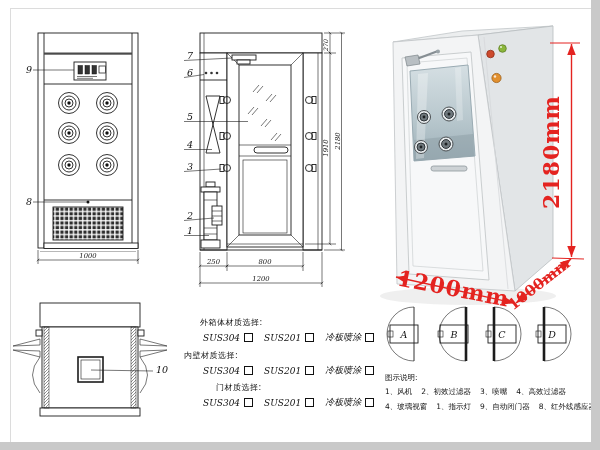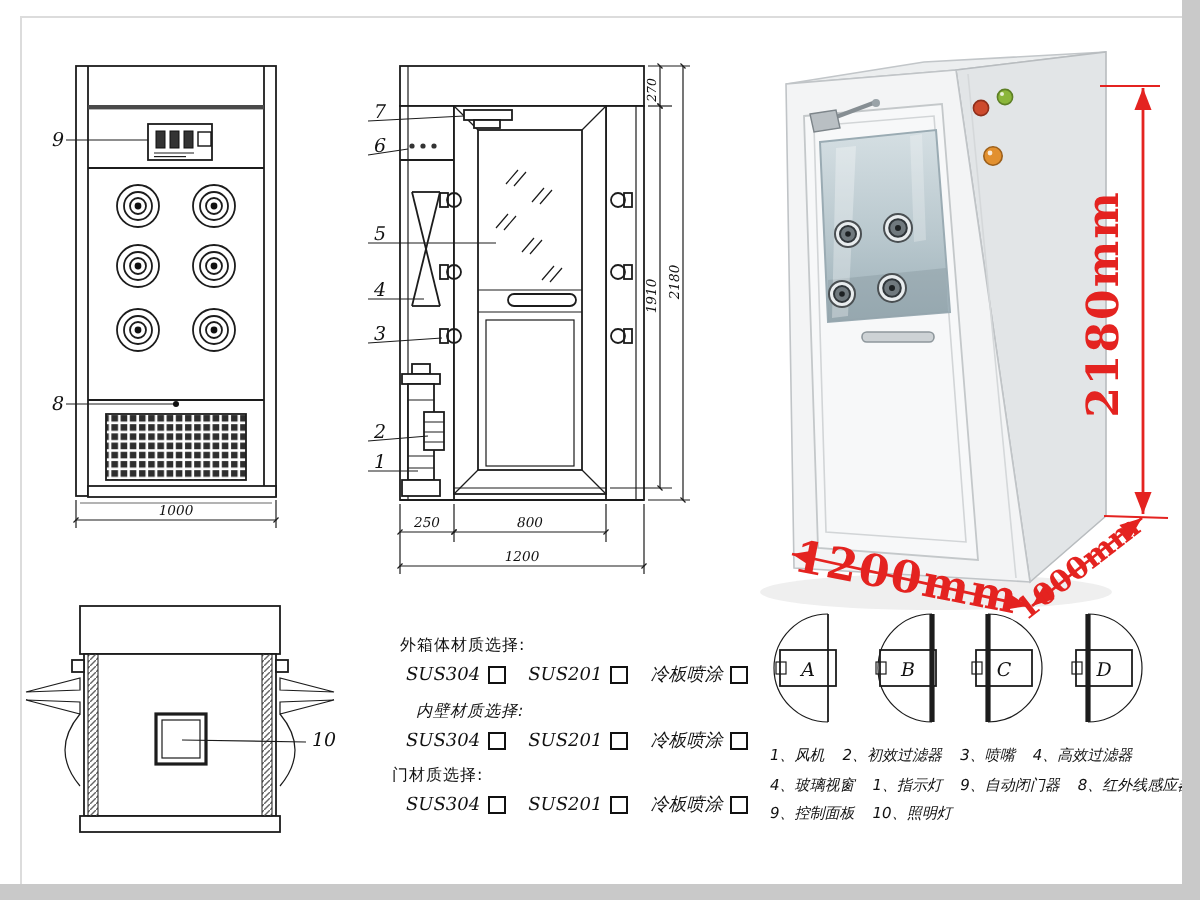--- a/index.html
+++ b/index.html
@@ -21,21 +21,21 @@
   .rln{stroke:#e42320;stroke-width:1.4;fill:none;}
   .rlnt{stroke:#e42320;stroke-width:1;fill:none;}
   .txtblock{position:absolute;color:#111;}
   .mat-title{font-size:8px;letter-spacing:0.5px;white-space:nowrap;text-align:center;}
   .mat-row{display:flex;align-items:center;white-space:nowrap;}
   .mat-item{display:inline-flex;align-items:center;margin-right:11px;}
   .opt-label{font:italic 9px "DejaVu Serif",serif;margin-right:4px;white-space:nowrap;}
   .cbx{width:7px;height:7px;border:1px solid #111;background:#fff;display:inline-block;}
   .legend{position:absolute;left:385px;top:373px;width:205px;color:#111;}
   .legend-title{font-size:7.5px;margin-bottom:4px;}
-  .legend-row{font-size:7.5px;margin-bottom:4.5px;white-space:nowrap;font-style:italic;}
+  .legend-row{font-size:7.5px;margin-bottom:4.5px;white-space:nowrap;}
   .legend-row span{margin-right:9px;}
 </style>
 </head>
 <body>
 
 <div class="canvas">
 
   <svg width="600" height="450" viewBox="0 0 600 450">
     <defs>
       <marker id="tick" viewBox="0 0 10 10" refX="5" refY="5" markerWidth="7" markerHeight="7" orient="auto">
@@ -372,60 +372,58 @@
       </span>
     <span class="mat-item">
         <span class="opt-label">SUS201</span>
         <span class="cbx"></span>
       </span>
     <span class="mat-item">
         <span class="opt-label">冷板喷涂</span>
         <span class="cbx"></span>
       </span>
   </div>
-  <div class="txtblock mat-title" style="left:208px;top:350px;font-style:italic;">内壁材质选择:</div>
+  <div class="txtblock mat-title" style="left:184px;top:350px;">内壁材质选择:</div>
   <div class="txtblock mat-row" style="left:203px;top:364px;">
     <span class="mat-item">
         <span class="opt-label">SUS304</span>
         <span class="cbx"></span>
       </span>
     <span class="mat-item">
         <span class="opt-label">SUS201</span>
         <span class="cbx"></span>
       </span>
     <span class="mat-item">
         <span class="opt-label">冷板喷涂</span>
         <span class="cbx"></span>
       </span>
   </div>
-  <div class="txtblock mat-title" style="left:196px;top:382px;">门材质选择:</div>
+  <div class="txtblock mat-title" style="left:216px;top:382px;">门材质选择:</div>
   <div class="txtblock mat-row" style="left:203px;top:396px;">
     <span class="mat-item">
         <span class="opt-label">SUS304</span>
         <span class="cbx"></span>
       </span>
     <span class="mat-item">
         <span class="opt-label">SUS201</span>
         <span class="cbx"></span>
       </span>
     <span class="mat-item">
         <span class="opt-label">冷板喷涂</span>
         <span class="cbx"></span>
       </span>
   </div>
 
   <div class="legend">
+    <div class="legend-title">图示说明:</div>
     <div class="legend-row">
       <span>1、风机</span><span>2、初效过滤器</span><span>3、喷嘴</span><span>4、高效过滤器</span>
     </div>
     <div class="legend-row">
       <span>4、玻璃视窗</span><span>1、指示灯</span><span>9、自动闭门器</span><span>8、红外线感应器</span>
     </div>
-    <div class="legend-row">
-      <span>9、控制面板</span><span>10、照明灯</span>
-    </div>
   </div>
 
   <div class="frame-left"></div>
   <div class="frame-top"></div>
   <div class="frame-right"></div>
   <div class="frame-bottom"></div>
 </div>
 
 </body></html>

